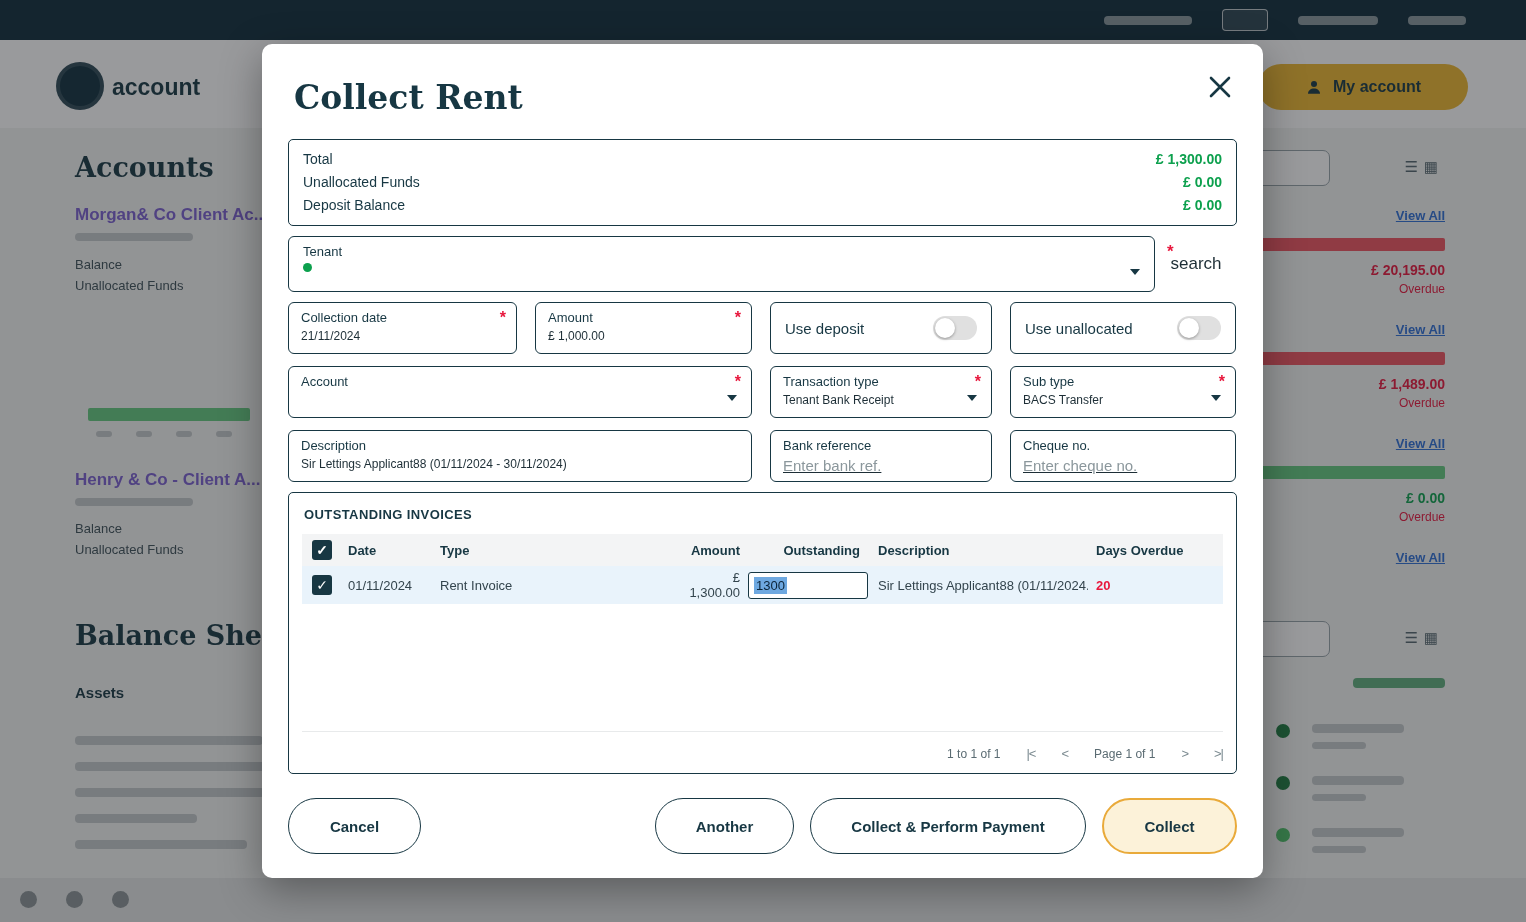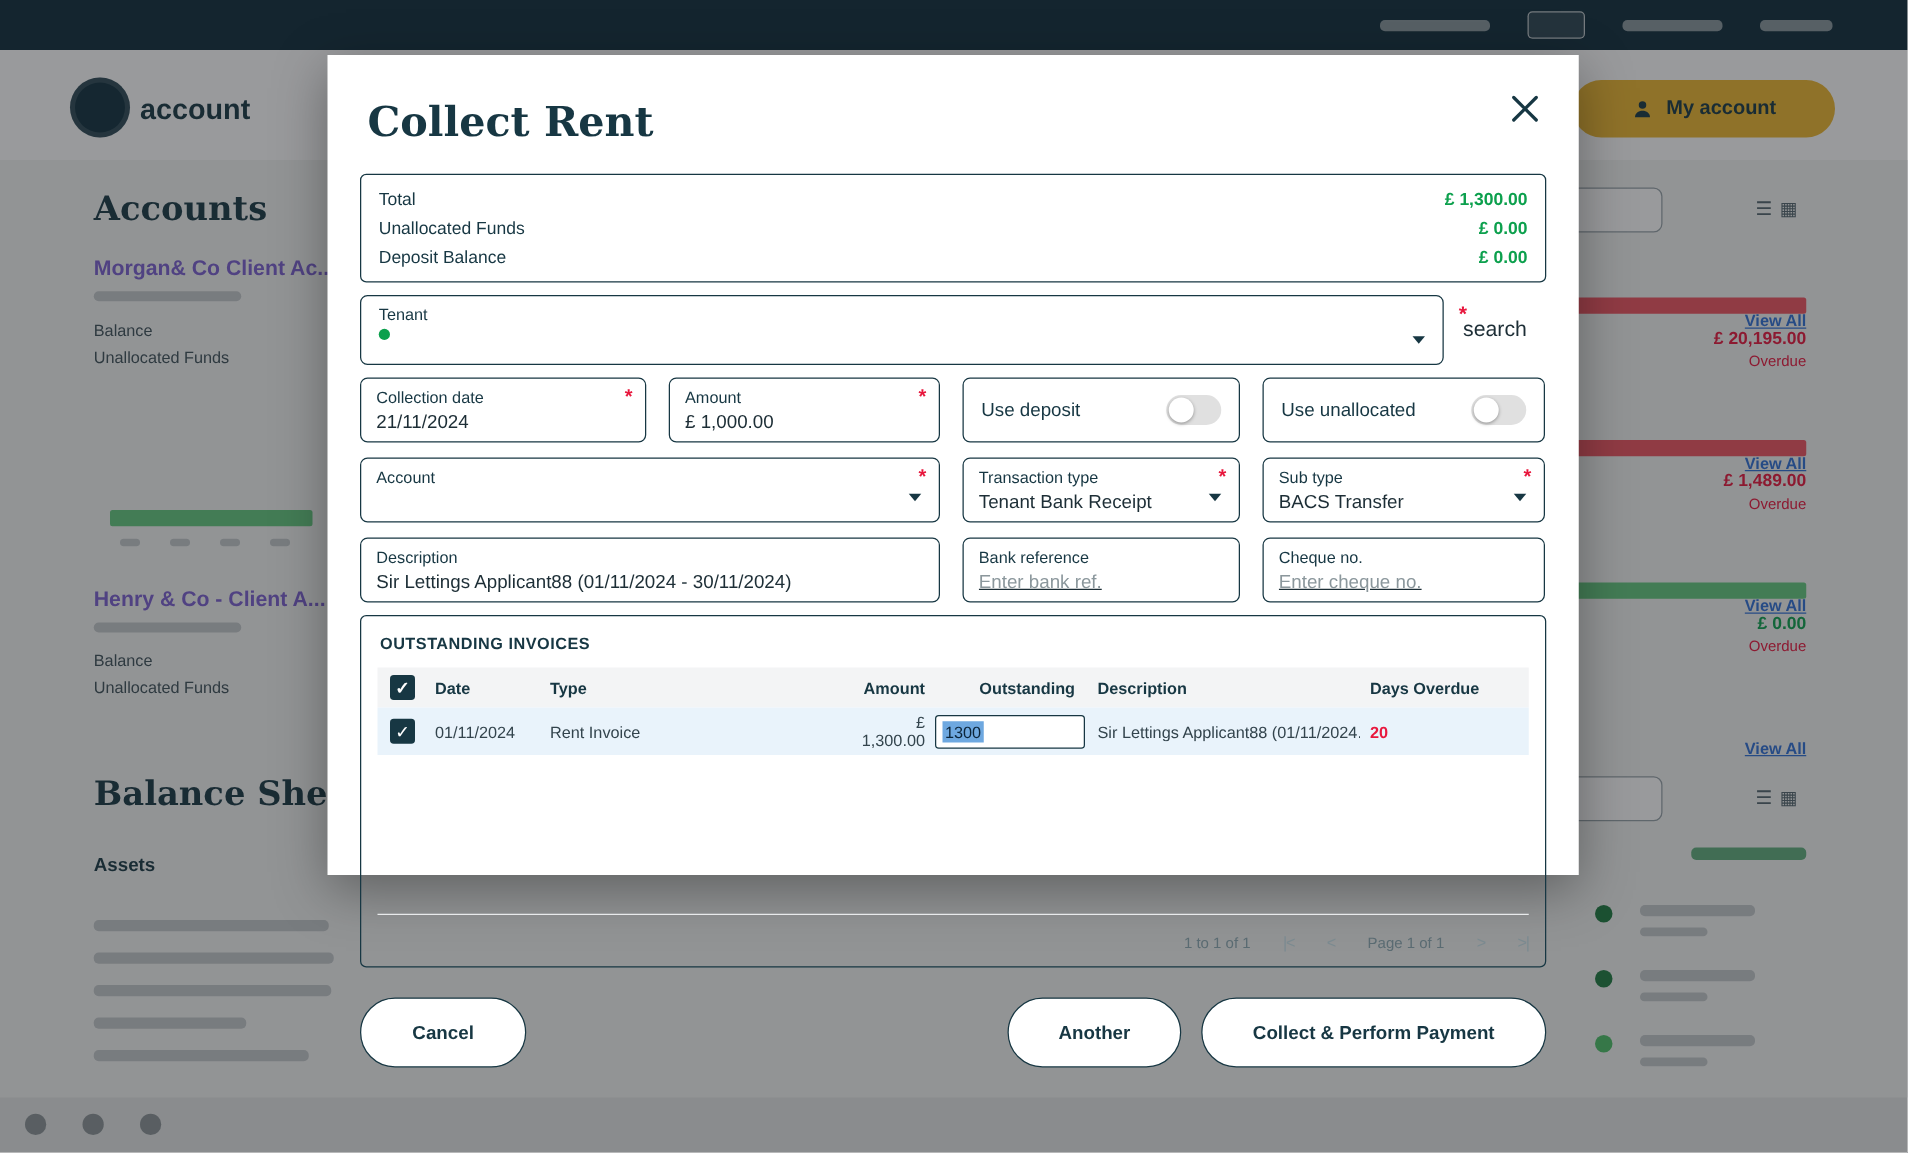--- a/index.html
+++ b/index.html
@@ -19,39 +19,39 @@
   .my-account { position:absolute; right:58px; top:64px; width:210px; height:46px; border-radius:23px;
                 background:#edb72f; display:flex; align-items:center; justify-content:center; gap:10px;
                 font-size:16px; font-weight:bold; color:#173743; }
   .h-accounts { position:absolute; left:75px; top:152px; font-family:"DejaVu Serif",serif; font-size:27px; font-weight:600; }
   .acct-title { position:absolute; left:75px; font-size:17px; font-weight:bold; color:#7a5fd0; }
   .lbl-sm { position:absolute; left:75px; font-size:13px; color:#3d5058; }
   .sk { position:absolute; background:#c3c8ca; border-radius:4px; }
   .minibar { position:absolute; left:88px; top:408px; width:162px; height:13px; background:#63c87e; border-radius:2px; }
   .h-balance-sheet { position:absolute; left:75px; top:620px; font-family:"DejaVu Serif",serif; font-size:27px; font-weight:600; }
   .h-assets { position:absolute; left:75px; top:684px; font-size:15px; font-weight:bold; }
-  .view-all { position:absolute; right:81px; font-size:13px; font-weight:bold; color:#2f6fd6; text-decoration:underline;margin-top:41px; }
+  .view-all { position:absolute; right:81px; font-size:13px; font-weight:bold; color:#2f6fd6; text-decoration:underline; }
   .stat-bar { position:absolute; right:81px; width:195px; height:13px; border-radius:2px; }
   .bar-red { background:#ef5360; } .bar-green { background:#63c87e; }
   .stat-val { position:absolute; right:81px; font-size:14px; font-weight:bold; text-align:right; }
   .val-red { color:#e8173d; } .val-green { color:#0ca04d; }
   .stat-sub { position:absolute; right:81px; font-size:12px; color:#e8173d; text-align:right; }
   .search-ph { position:absolute; height:36px; border:1px solid #96a2a8; border-radius:7px; background:#fff; }
   .list-icons { position:absolute; font-size:15px; color:#52656d; letter-spacing:6px; }
   .dot { position:absolute; width:14px; height:14px; border-radius:50%; }
   .dot-dark { background:#1d7a3f; } .dot-light { background:#4cbf67; }
   .footer-band { position:absolute; left:0; right:0; bottom:0; height:44px; background:#e4e6e5; }
   .foot-icon { position:absolute; bottom:14px; width:17px; height:17px; border-radius:50%; background:#8a9296; }
 
   
   .overlay { position:absolute; inset:0; background:rgba(28,32,36,.45); z-index:5; }
 
   
-  .modal { position:absolute; left:262px; top:44px; width:1001px; height:656px; background:#fff;
-           border-radius:0; z-index:10; padding:0 26px; box-shadow:0 12px 40px rgba(0,0,0,.35); }
+  .modal { position:absolute; left:262px; top:44px; width:1001px; height:834px; background:#fff;
+           border-radius:10px; z-index:10; padding:0 26px; box-shadow:0 12px 40px rgba(0,0,0,.35); }
   .modal-title { font-family:"DejaVu Serif",serif; font-size:33px; font-weight:600; color:#173743; margin:34px 0 0 6px; }
   .close-btn { position:absolute; top:30px; right:30px; width:26px; height:26px; cursor:pointer; }
 
   .sum-box { margin-top:22px; border:1px solid #173743; border-radius:5px; padding:8px 14px; }
   .sum-row { display:flex; justify-content:space-between; font-size:14px; line-height:23px; }
   .sum-val { color:#0ca04d; font-weight:bold; }
 
   .tenant-row { display:flex; margin-top:10px; }
   .tenant-box { flex:1; border:1px solid #173743; border-radius:6px; height:56px; padding:7px 14px; position:relative; }
   .f-label { font-size:13px; color:#173743; }
@@ -61,21 +61,21 @@
            border-left:5px solid transparent; border-right:5px solid transparent; border-top:6px solid #173743; }
   .search-area { width:82px; position:relative; display:flex; align-items:center; justify-content:center;
                  font-size:17px; color:#1d2e36; cursor:pointer; }
   .req { color:#e8173d; font-weight:bold; }
   .req-abs { position:absolute; top:6px; right:10px; }
   .search-req { position:absolute; top:6px; left:12px; }
 
   .grid-4 { display:grid; grid-template-columns:229px 217px 222px 226px; column-gap:18px; margin-top:10px; }
   .grid-3 { display:grid; grid-template-columns:464px 222px 226px; column-gap:18px; margin-top:12px; }
   .f-box { border:1px solid #173743; border-radius:6px; height:52px; padding:7px 12px; position:relative; }
-  .f-value { font-size:15px; color:#1d2e36; margin-top:4px; white-space:nowrap; overflow:hidden; }
+  .f-value { font-size:12px; color:#1d2e36; margin-top:4px; white-space:nowrap; overflow:hidden; }
   .f-input { border:none; outline:none; font-size:15px; margin-top:4px; width:100%; font-family:"Liberation Sans",sans-serif; color:#1d2e36;text-decoration:underline; }
   .f-input::placeholder { color:#8b979c; }
   .toggle-box { display:flex; align-items:center; justify-content:space-between; padding:0 14px; }
   .toggle { width:44px; height:24px; border-radius:12px; background:#e0e0e0; position:relative; cursor:pointer; flex:0 0 auto; }
   .knob { position:absolute; left:2px; top:2px; width:20px; height:20px; border-radius:50%; background:#fff; box-shadow:0 1px 3px rgba(0,0,0,.35); }
 
   .inv-box { margin-top:10px; border:1px solid #173743; border-radius:5px; height:282px; padding:12px 13px; position:relative; }
   .inv-title { font-size:13px; font-weight:bold; letter-spacing:.4px; margin:2px 0 12px 2px; }
   .inv-grid { display:grid; grid-template-columns:46px 92px 240px 64px 126px 218px 1fr; align-items:center; }
   .inv-head { background:#f3f4f5; height:32px; font-size:13px; font-weight:bold; color:#173743; }
@@ -327,14 +327,15 @@
       <span>Page 1 of 1</span>
       <span class="pg-ic">&gt;</span>
       <span class="pg-ic">&gt;|</span>
     </div>
   </div>
 
   <div class="footer-btns">
     <button class="btn btn-cancel">Cancel</button>
     <button class="btn btn-another">Another</button>
     <button class="btn btn-cpp">Collect &amp; Perform Payment</button>
+    <button class="btn btn-collect">Collect</button>
   </div>
 </div>
 
 </body></html>

